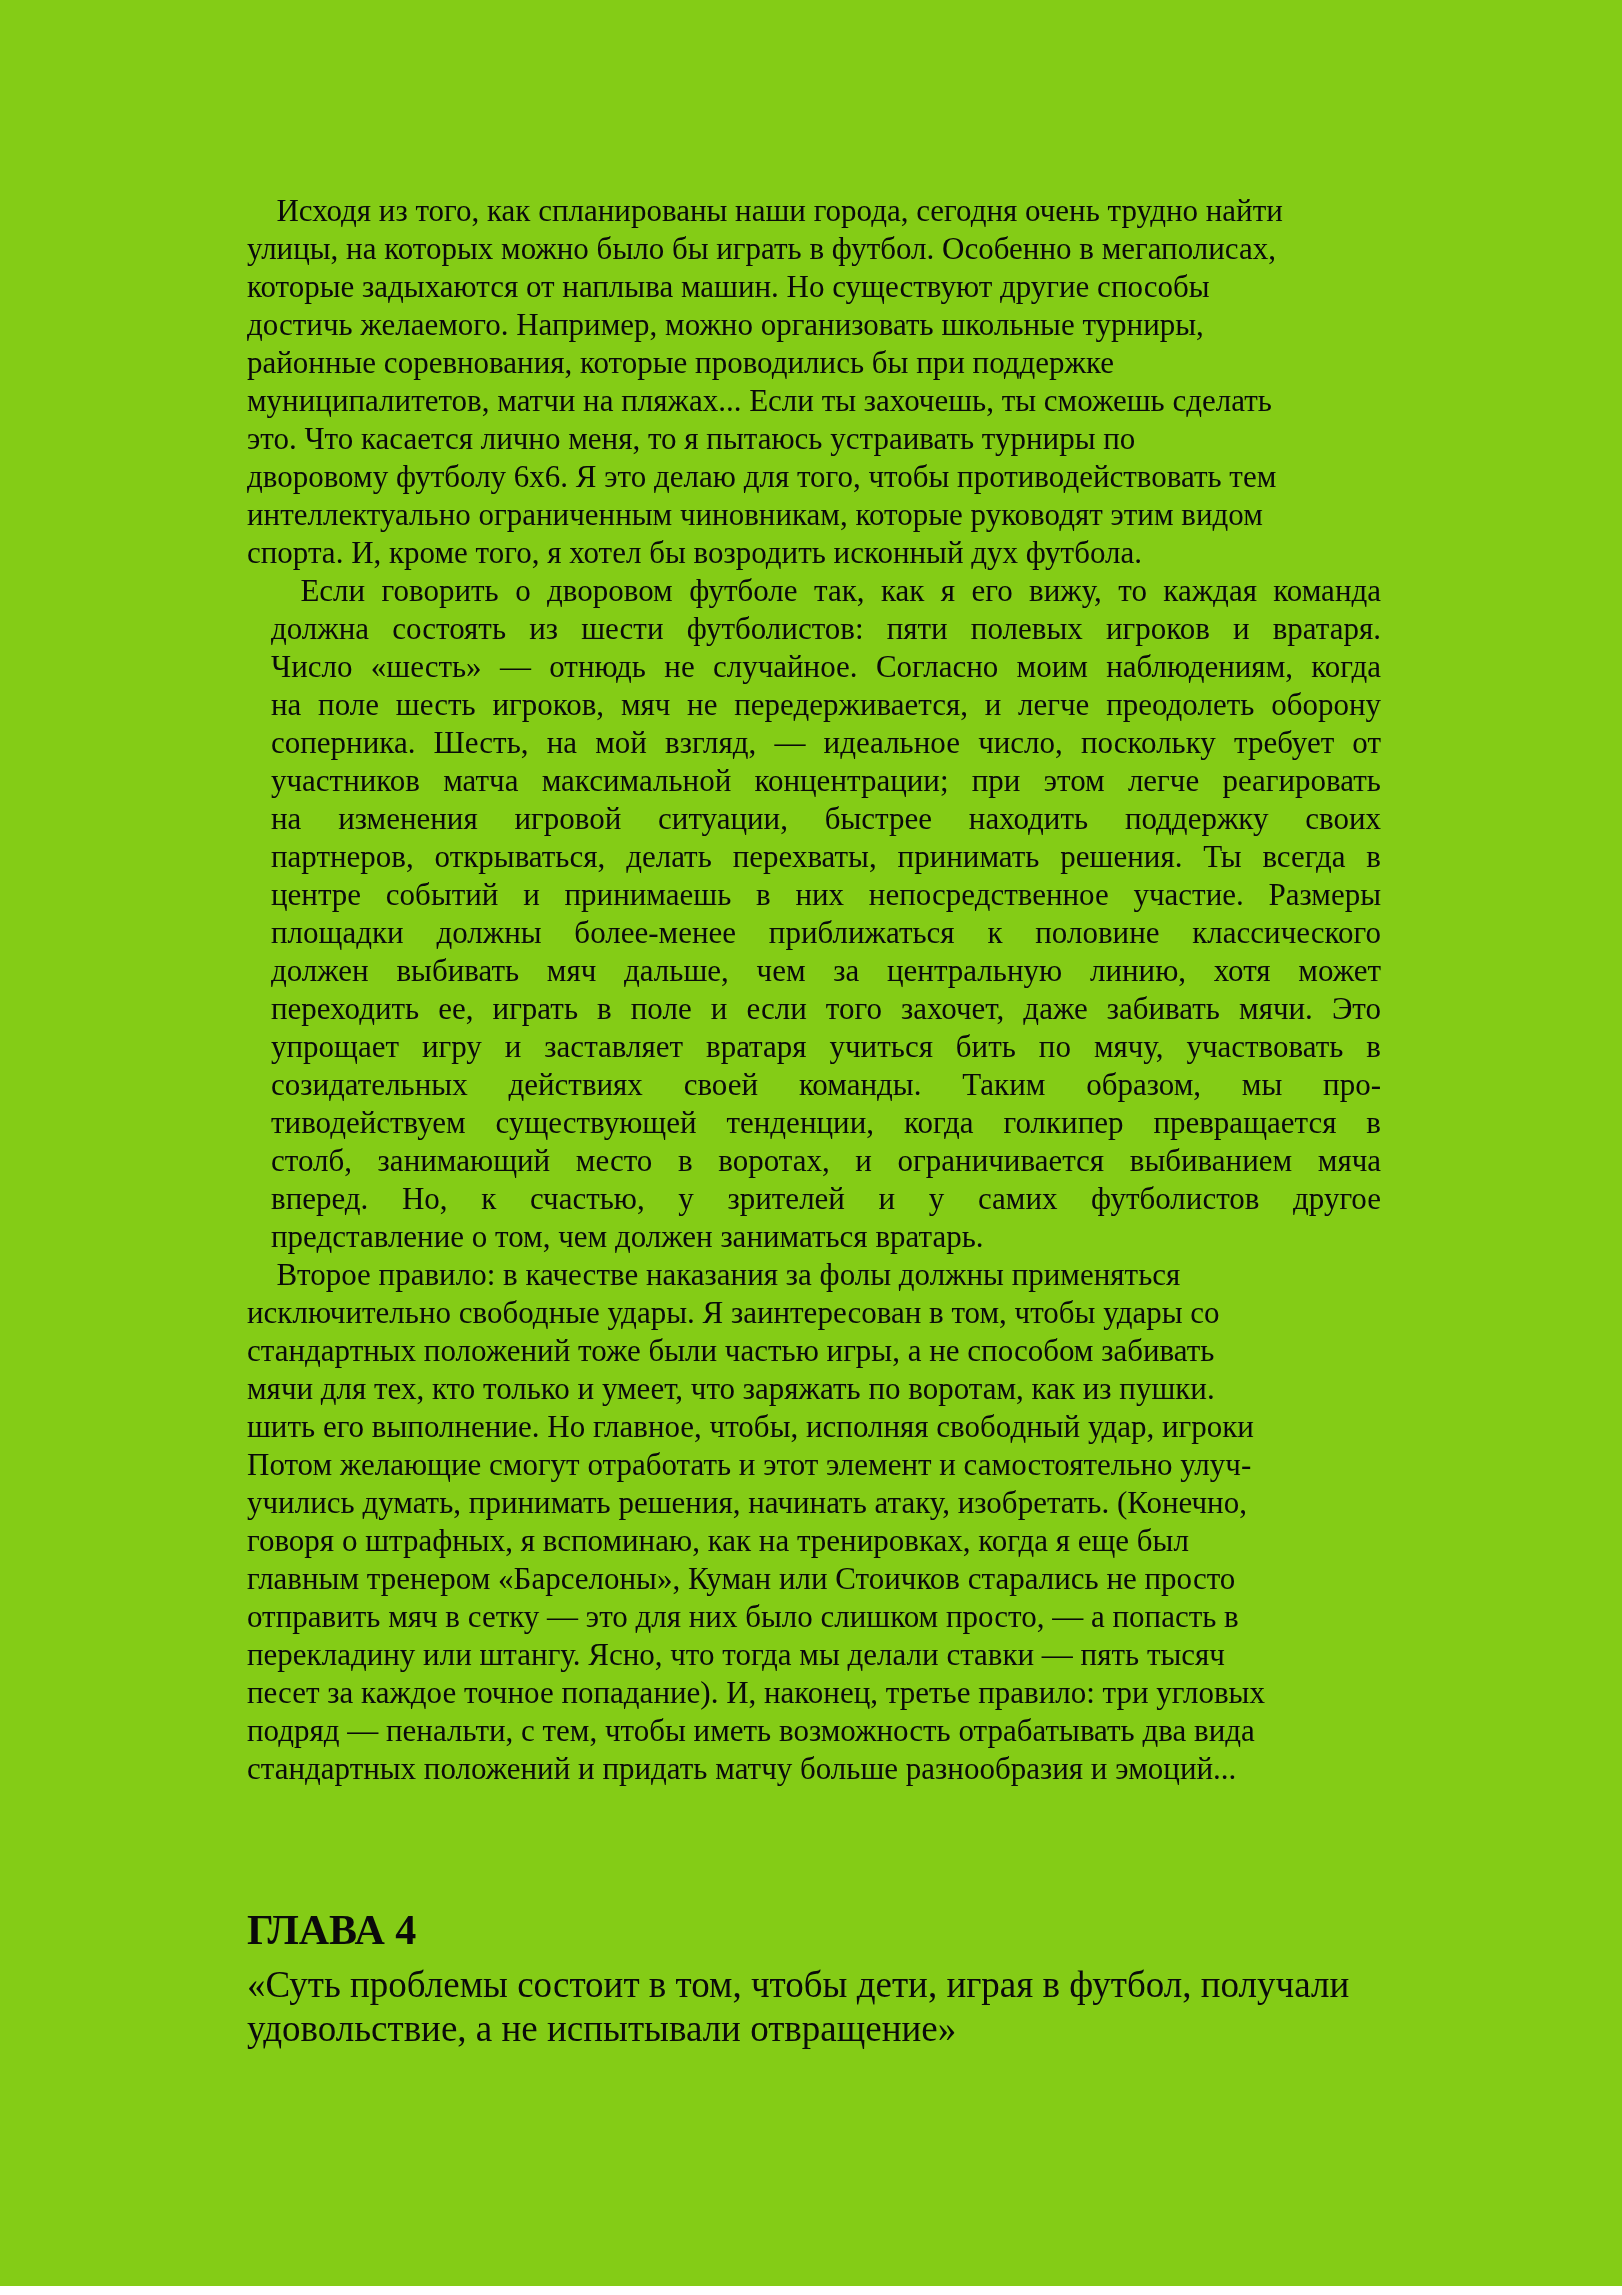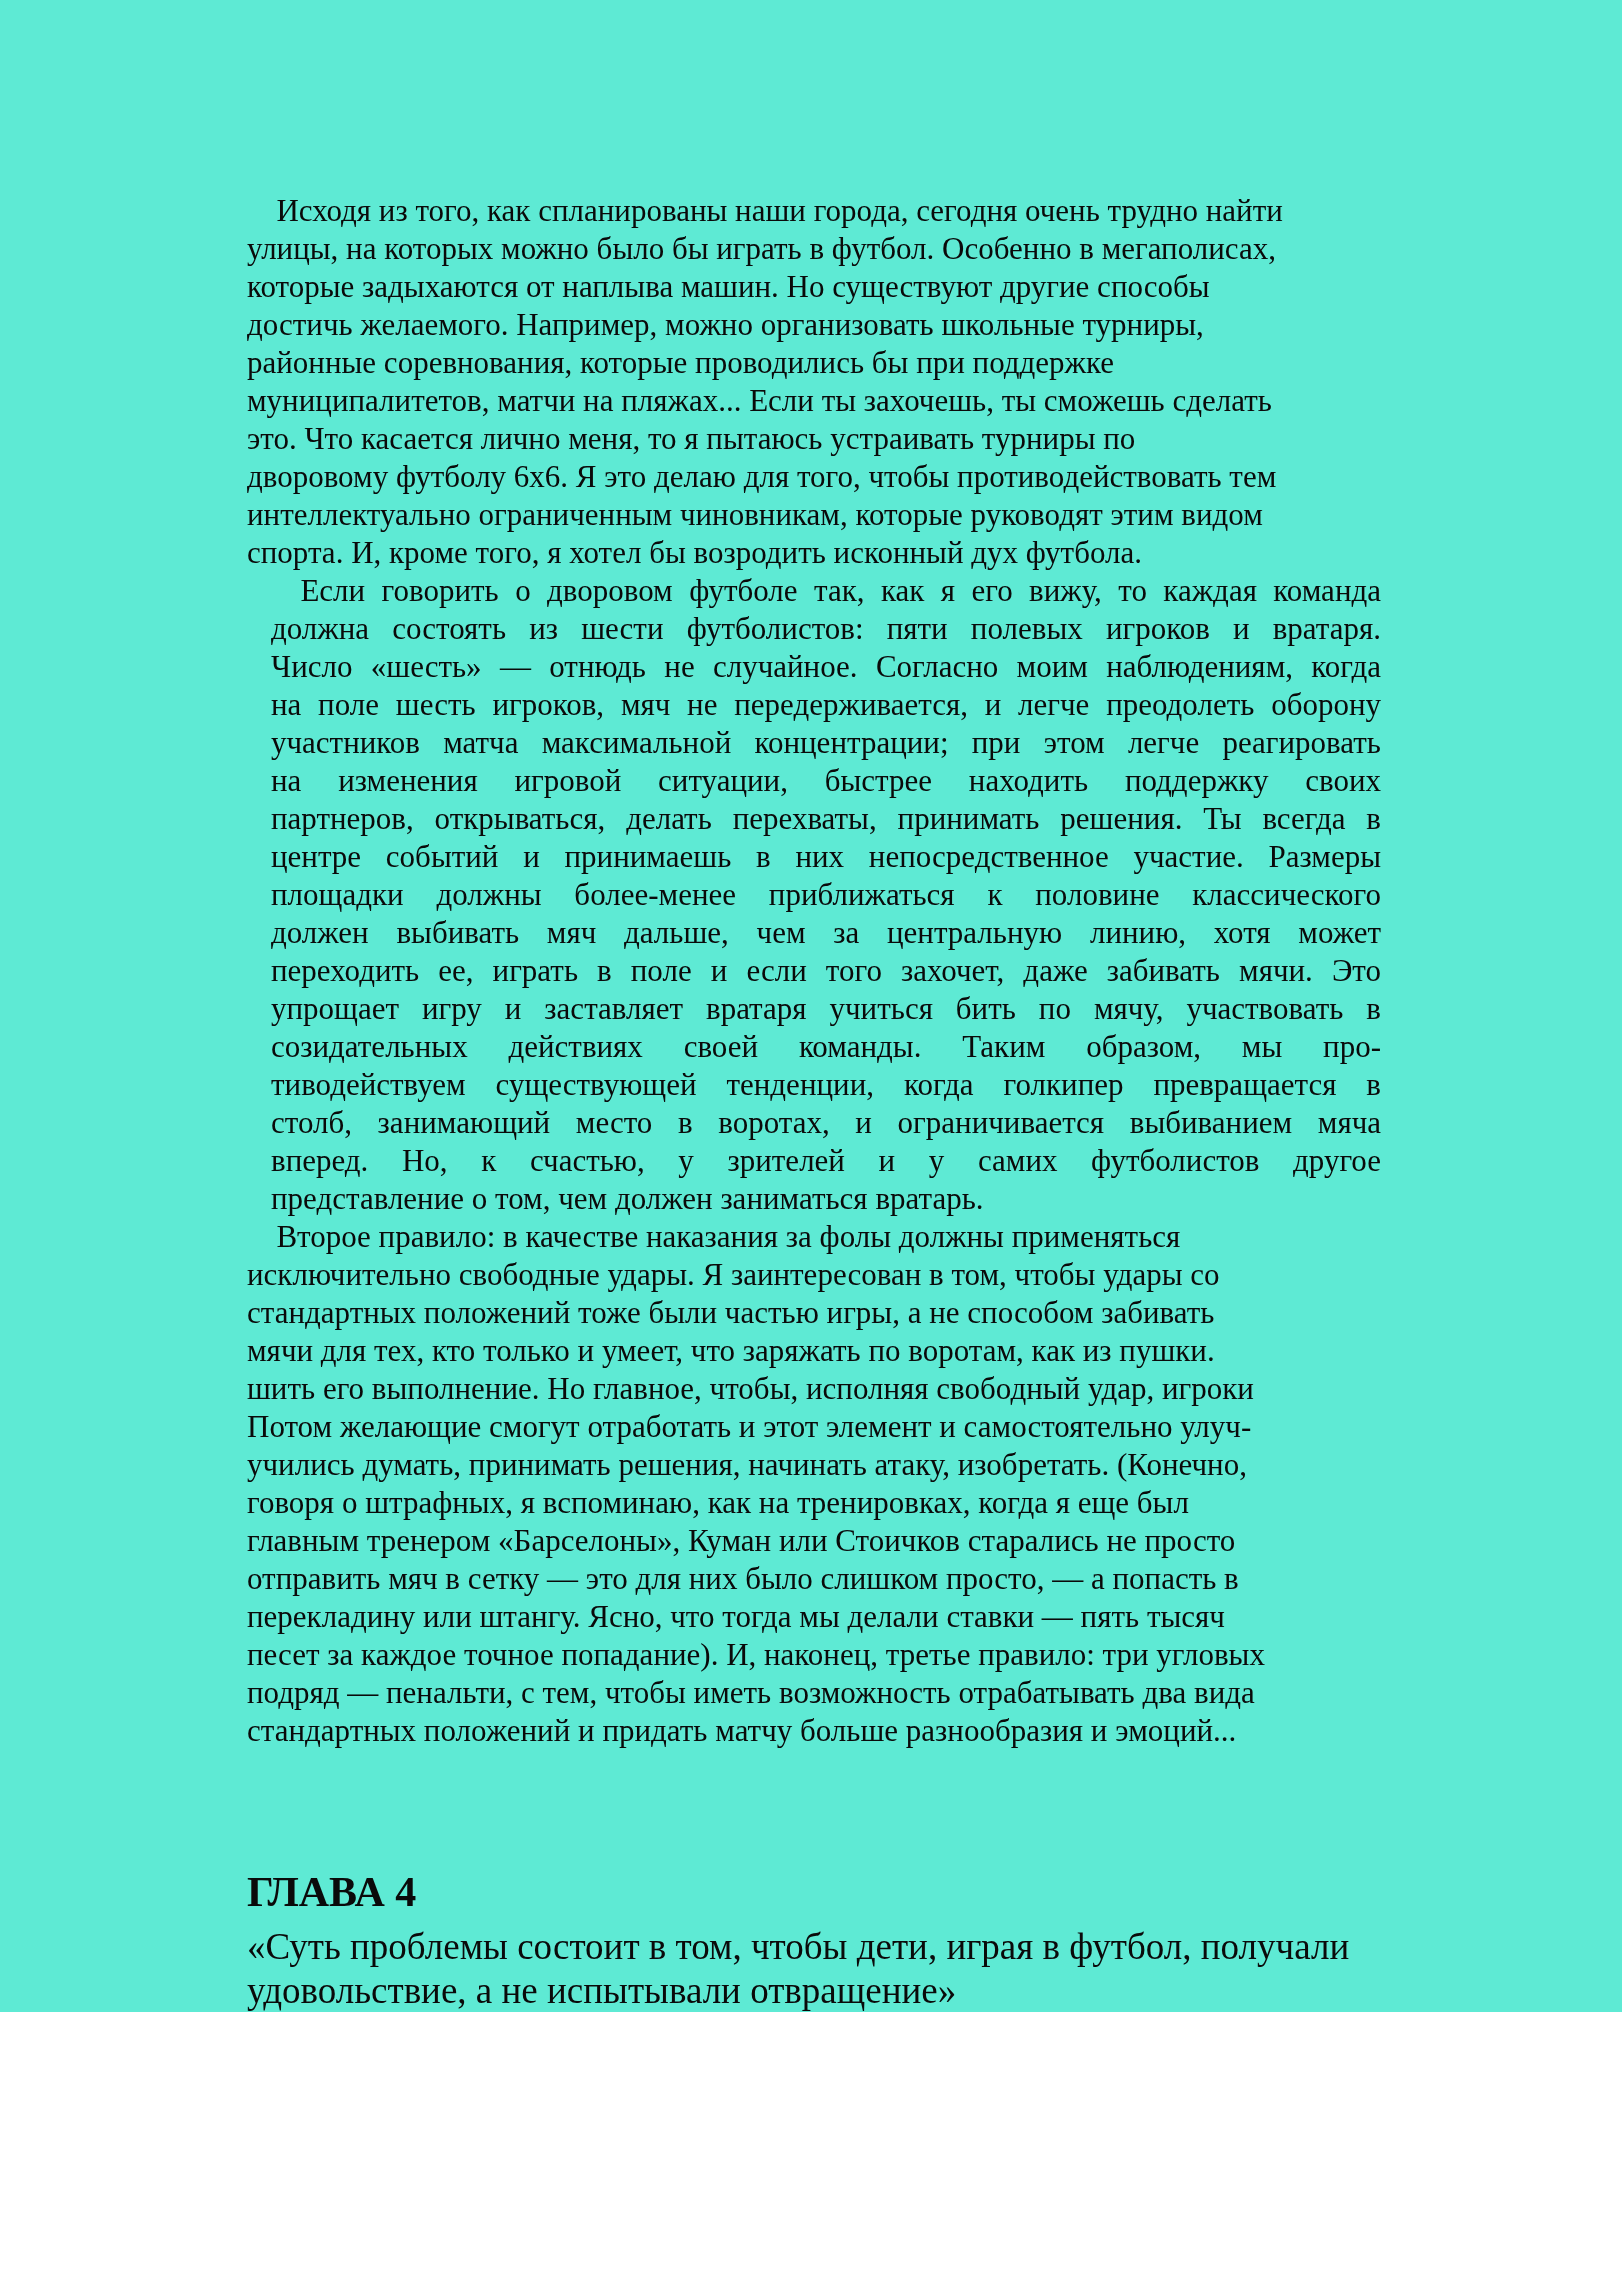--- a/index.html
+++ b/index.html
@@ -3,22 +3,22 @@
 <meta charset="utf-8">
 <style>
   html, body {
     margin: 0;
     padding: 0;
     background: #ffffff;
   }
   .page {
     position: relative;
     width: 1623px;
-    height: 2012px;
-    background: #5eead4;
+    height: 2286px;
+    background: #84cc16;
     overflow: hidden;
     font-family: "Liberation Serif", "DejaVu Serif", serif;
     color: #0a0a0a;
   }
   .text-column {
     position: absolute;
     left: 247px;
     top: 192px;
     width: 1134px;
   }
@@ -70,20 +70,21 @@
         <span class="line">это. Что касается лично меня, то я пытаюсь устраивать турниры по</span>
         <span class="line">дворовому футболу 6х6. Я это делаю для того, чтобы противодействовать тем</span>
         <span class="line">интеллектуально ограниченным чиновникам, которые руководят этим видом</span>
         <span class="line">спорта. И, кроме того, я хотел бы возродить исконный дух футбола.</span>
       </p>
     <p class="para align-justify">
         <span class="line">Если говорить о дворовом футболе так, как я его вижу, то каждая команда</span>
         <span class="line">должна состоять из шести футболистов: пяти полевых игроков и вратаря.</span>
         <span class="line">Число «шесть» — отнюдь не случайное. Согласно моим наблюдениям, когда</span>
         <span class="line">на поле шесть игроков, мяч не передерживается, и легче преодолеть оборону</span>
+        <span class="line">соперника. Шесть, на мой взгляд, — идеальное число, поскольку требует от</span>
         <span class="line">участников матча максимальной концентрации; при этом легче реагировать</span>
         <span class="line">на изменения игровой ситуации, быстрее находить поддержку своих</span>
         <span class="line">партнеров, открываться, делать перехваты, принимать решения. Ты всегда в</span>
         <span class="line">центре событий и принимаешь в них непосредственное участие. Размеры</span>
         <span class="line">площадки должны более-менее приближаться к половине классического</span>
         <span class="line">должен выбивать мяч дальше, чем за центральную линию, хотя может</span>
         <span class="line">переходить ее, играть в поле и если того захочет, даже забивать мячи. Это</span>
         <span class="line">упрощает игру и заставляет вратаря учиться бить по мячу, участвовать в</span>
         <span class="line">созидательных действиях своей команды. Таким образом, мы про-</span>
         <span class="line">тиводействуем существующей тенденции, когда голкипер превращается в</span>

